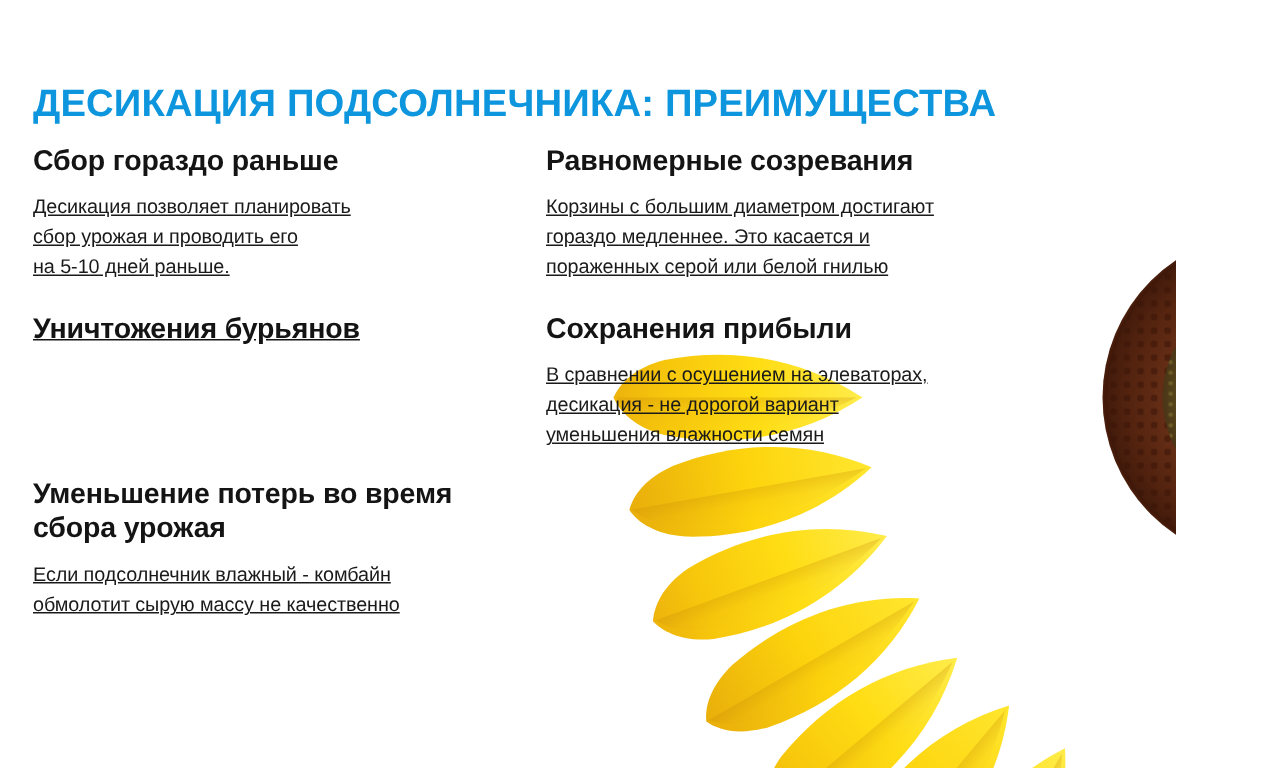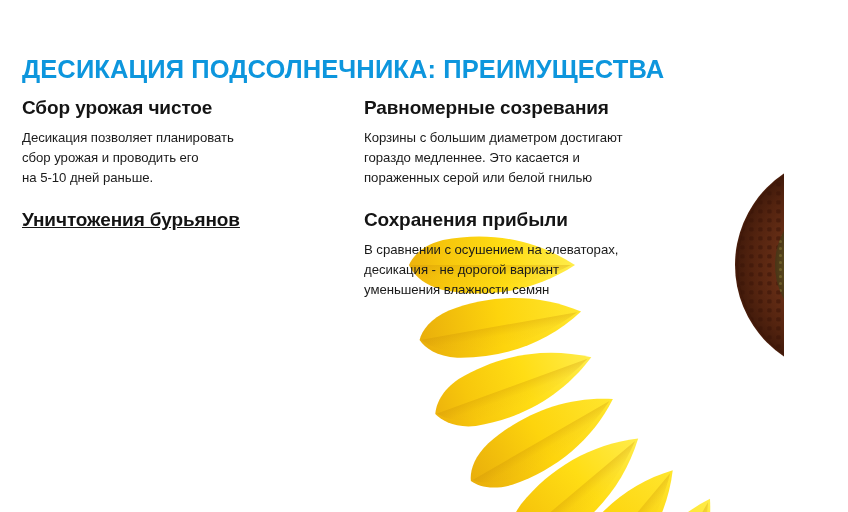--- a/index.html
+++ b/index.html
@@ -63,20 +63,21 @@
     letter-spacing: -0.1px;
   }
   .benefit-body {
     font-size: 13.2px;
     font-weight: normal;
     color: #1a1a1a;
     line-height: 1.52;
     margin: 0;
     white-space: pre-line;
     letter-spacing: -0.05px;
+    text-decoration: underline;
   }
 
   
   #benefit-0 { left: 22px; top: 96px;  width: 330px; }
   #benefit-1 { left: 22px; top: 208px; width: 336px; }
   #benefit-2 { left: 22px; top: 318px; width: 352px; }
   
   #benefit-3 { left: 364px; top: 96px;  width: 330px; }
   #benefit-4 { left: 364px; top: 208px; width: 330px; }
 </style>
@@ -240,30 +241,36 @@
 
       <circle cx="845" cy="265" r="108" fill="none" stroke="#3B1608" stroke-width="2" opacity="0.5"></circle>
     </g>
   </svg>
 
   <div id="content">
 
     <h1 class="page-title">ДЕСИКАЦИЯ ПОДСОЛНЕЧНИКА: ПРЕИМУЩЕСТВА</h1>
 
     <div class="benefit" id="benefit-0">
-      <h2 class="benefit-heading" style="white-space: pre-line;">Сбор урожая чистое</h2>
+      <h2 class="benefit-heading" style="white-space: pre-line;">Сбор гораздо раньше</h2>
       <p class="benefit-body">Десикация позволяет планировать
 сбор урожая и проводить его
 на 5-10 дней раньше.</p>
     </div>
 
     <div class="benefit" id="benefit-1">
       <h2 class="benefit-heading" style="white-space: pre-line; text-decoration: underline;">Уничтожения бурьянов</h2>
     </div>
 
+    <div class="benefit" id="benefit-2">
+      <h2 class="benefit-heading" style="white-space: pre-line;">Уменьшение потерь во время
+сбора урожая</h2>
+      <p class="benefit-body">Если подсолнечник влажный - комбайн
+обмолотит сырую массу не качественно</p>
+    </div>
 
     <div class="benefit" id="benefit-4">
       <h2 class="benefit-heading" style="white-space: pre-line;">Сохранения прибыли</h2>
       <p class="benefit-body">В сравнении с осушением на элеваторах,
 десикация - не дорогой вариант
 уменьшения влажности семян</p>
     </div>
 
     <div class="benefit" id="benefit-3">
       <h2 class="benefit-heading" style="white-space: pre-line;">Равномерные созревания</h2>

